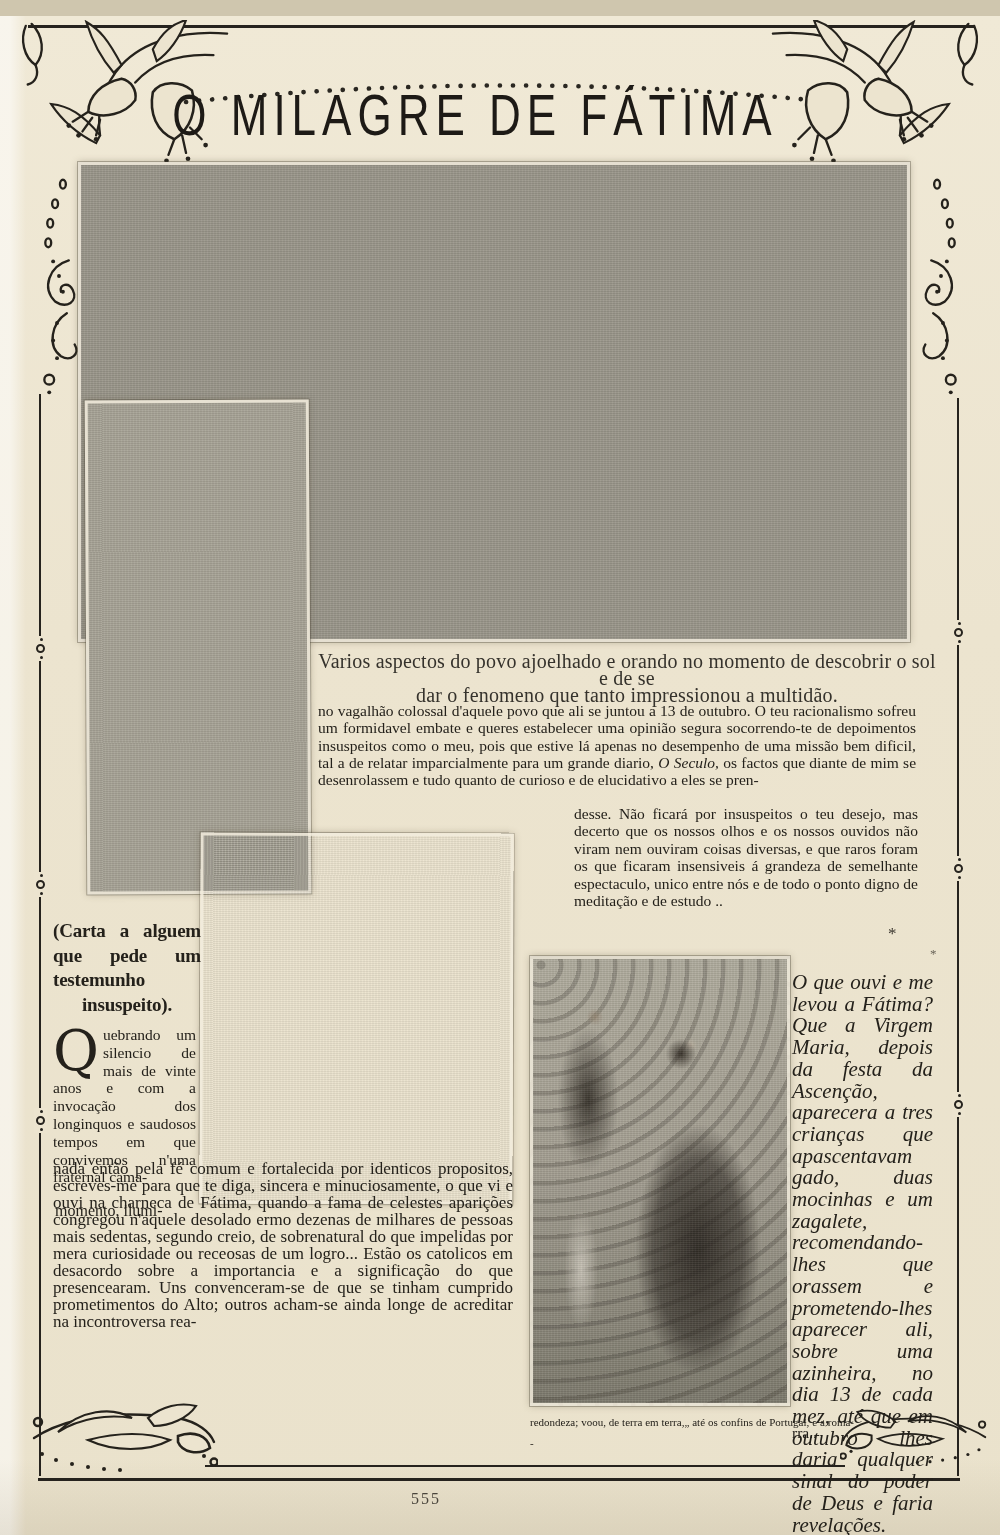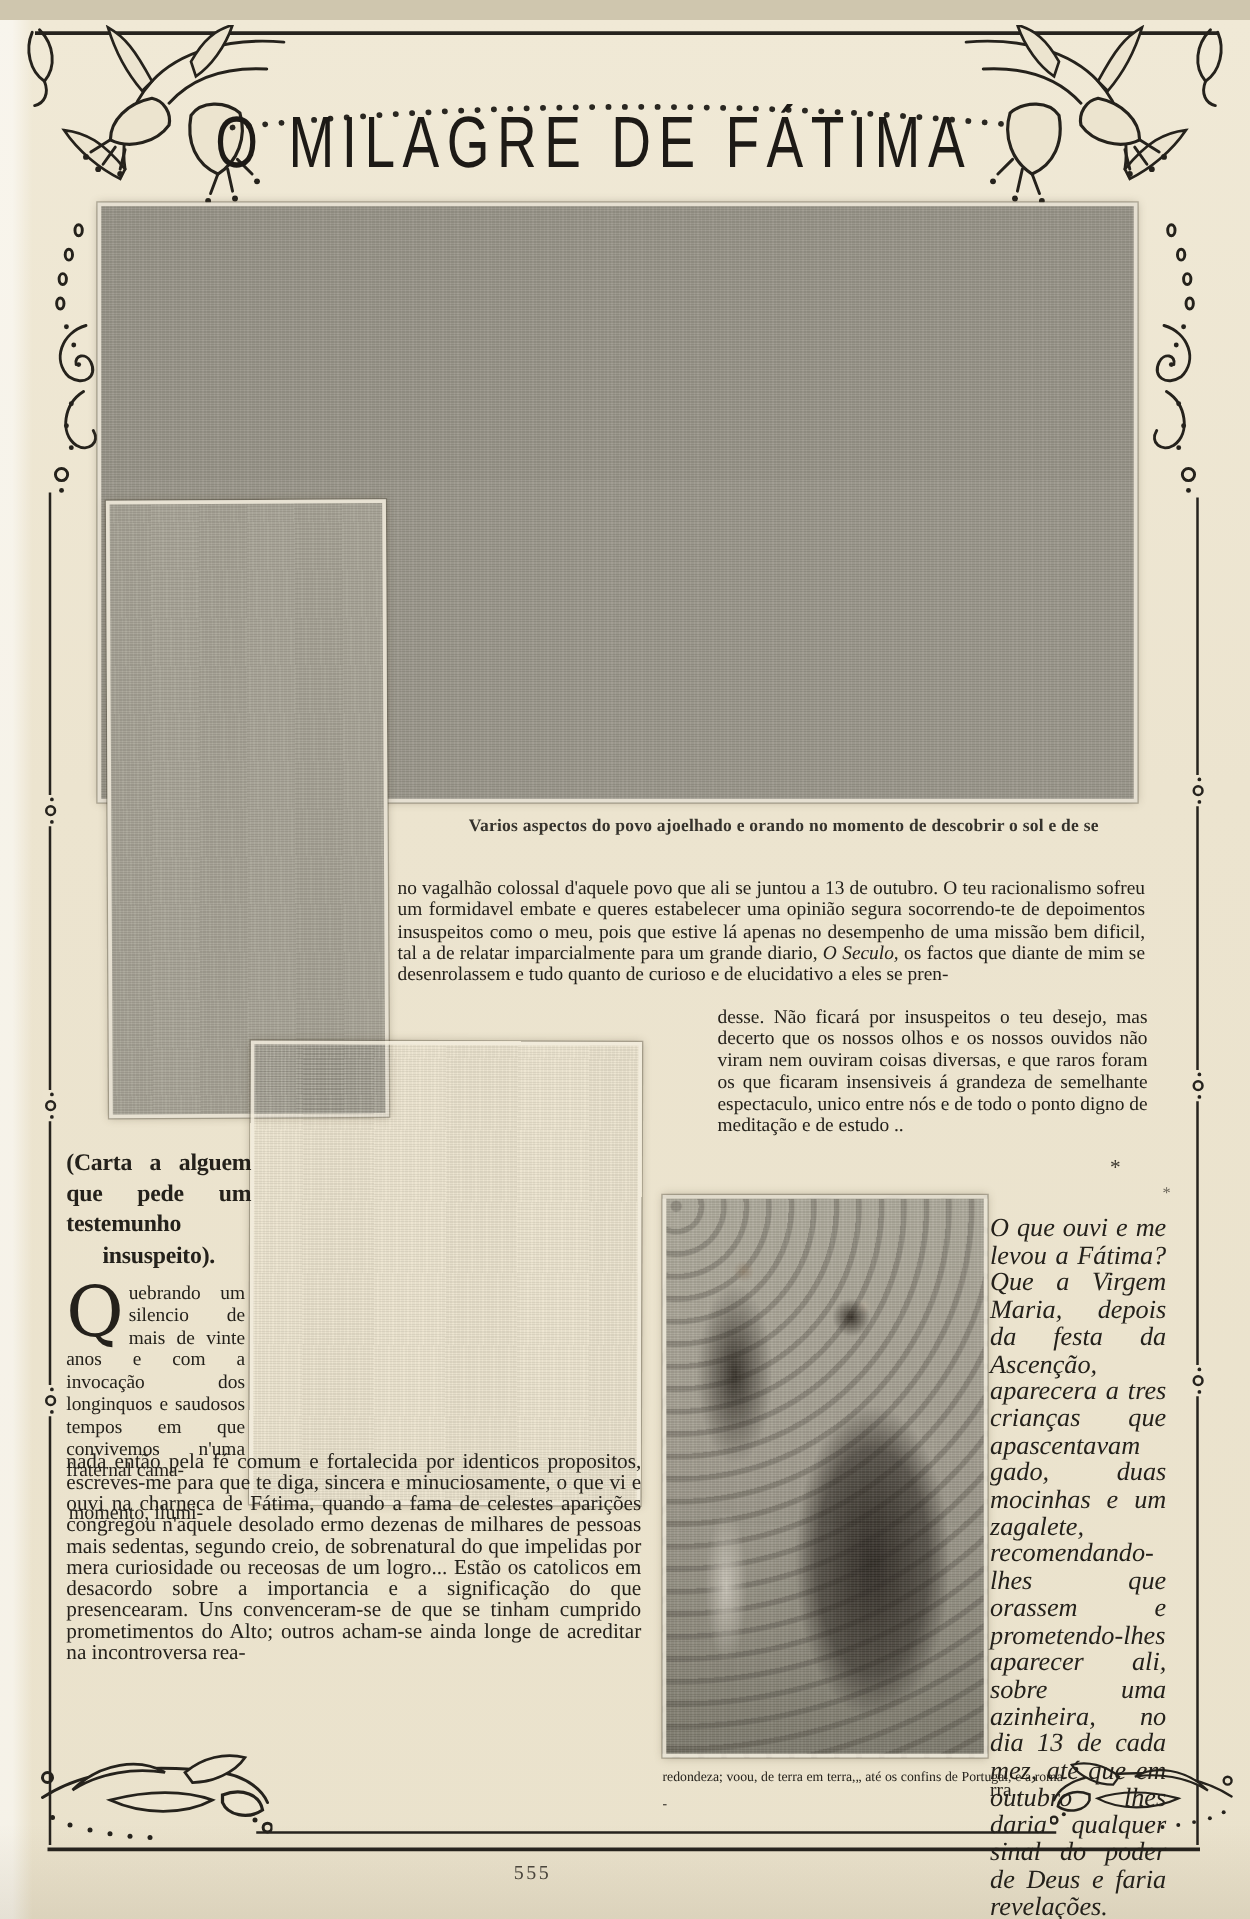--- a/index.html
+++ b/index.html
@@ -92,21 +92,21 @@
       radial-gradient(ellipse 40px 95px at 55px 140px, rgba(48,43,36,.9), rgba(48,43,36,0) 76%),
       radial-gradient(circle 12px at 62px 58px, rgba(150,136,116,.9), rgba(150,136,116,0) 72%),
       radial-gradient(ellipse 22px 80px at 48px 310px, rgba(205,200,188,.9), rgba(205,200,188,0) 76%),
       repeating-radial-gradient(circle at 8px 6px, rgba(55,50,43,.25) 0 4px, rgba(55,50,43,0) 5px 18px),
       linear-gradient(180deg,#b0ac9e 0%,#a49f92 46%,#7d7a6d 100%);
     background-color:#9c9889;
   }
   
   .txt{text-align:justify;}
   .caption{left:312px;top:637px;width:630px;text-align:center;
-    font-size:14px;font-weight:700;line-height:17px;color:#35322c;letter-spacing:.2px;}
+    font-size:20px;font-weight:400;line-height:17px;color:#35322c;letter-spacing:.2px;}
   .para-a{left:318px;top:686px;width:598px;font-size:15.5px;line-height:17.3px;}
   .para-b{left:574px;top:789px;width:344px;font-size:15.5px;line-height:17.4px;}
   .heading-left{left:53px;top:903px;width:148px;
     font-weight:700;font-size:19px;line-height:24.5px;
     text-align:justify;text-align-last:center;letter-spacing:-.2px;}
   .left-col{left:53px;top:1010px;width:143px;font-size:15.5px;line-height:17.8px;}
   .dropcap{float:left;font-size:56px;line-height:46px;padding:2px 4px 0 0;
     font-family:"DejaVu Serif",serif;font-weight:400;}
   .lower-lead{left:55px;top:1186px;width:300px;font-size:16px;line-height:17px;}
   .lower-a{left:53px;top:1144px;width:460px;font-size:17px;line-height:17px;}
@@ -229,20 +229,21 @@
 
   <div class="abs title">O MILAGRE DE FÁTIMA</div>
 
   <div class="abs photo" id="photo-main"></div>
   <div class="abs photo" id="photo-left"></div>
   <div class="abs photo" id="photo-middle"></div>
   <div class="abs photo" id="photo-right"></div>
 
   <div class="abs caption">
     <div>Varios aspectos do povo ajoelhado e orando no momento de descobrir o sol e de se</div>
+    <div>dar o fenomeno que tanto impressionou a multidão.</div>
   </div>
 
   <div class="abs txt para-a"><span>no vagalhão colossal d'aquele povo que ali se juntou a 13 de outubro. O teu racionalismo sofreu um formidavel embate e queres estabelecer uma opinião segura socorrendo-te de depoimentos insuspeitos como o meu, pois que estive lá apenas no desempenho de uma missão bem dificil, tal a de relatar imparcialmente para um grande diario, </span><i>O Seculo,</i><span> os factos que diante de mim se desenrolassem e tudo quanto de curioso e de elucidativo a eles se pren-</span></div>
 
   <div class="abs txt para-b">desse. Não ficará por insuspeitos o teu desejo, mas decerto que os nossos olhos e os nossos ouvidos não viram nem ouviram coisas diversas, e que raros foram os que ficaram insensiveis á grandeza de semelhante espectaculo, unico entre nós e de todo o ponto digno de meditação e de estudo ..</div>
 
   <div class="abs asterisk" style="left:888px;top:908px">*</div>
   <div class="abs asterisk" style="left:930px;top:930px;font-size:13px;opacity:.75">*</div>
 
   <div class="abs heading-left">(Carta a alguem que pede um testemunho insuspeito).</div>

